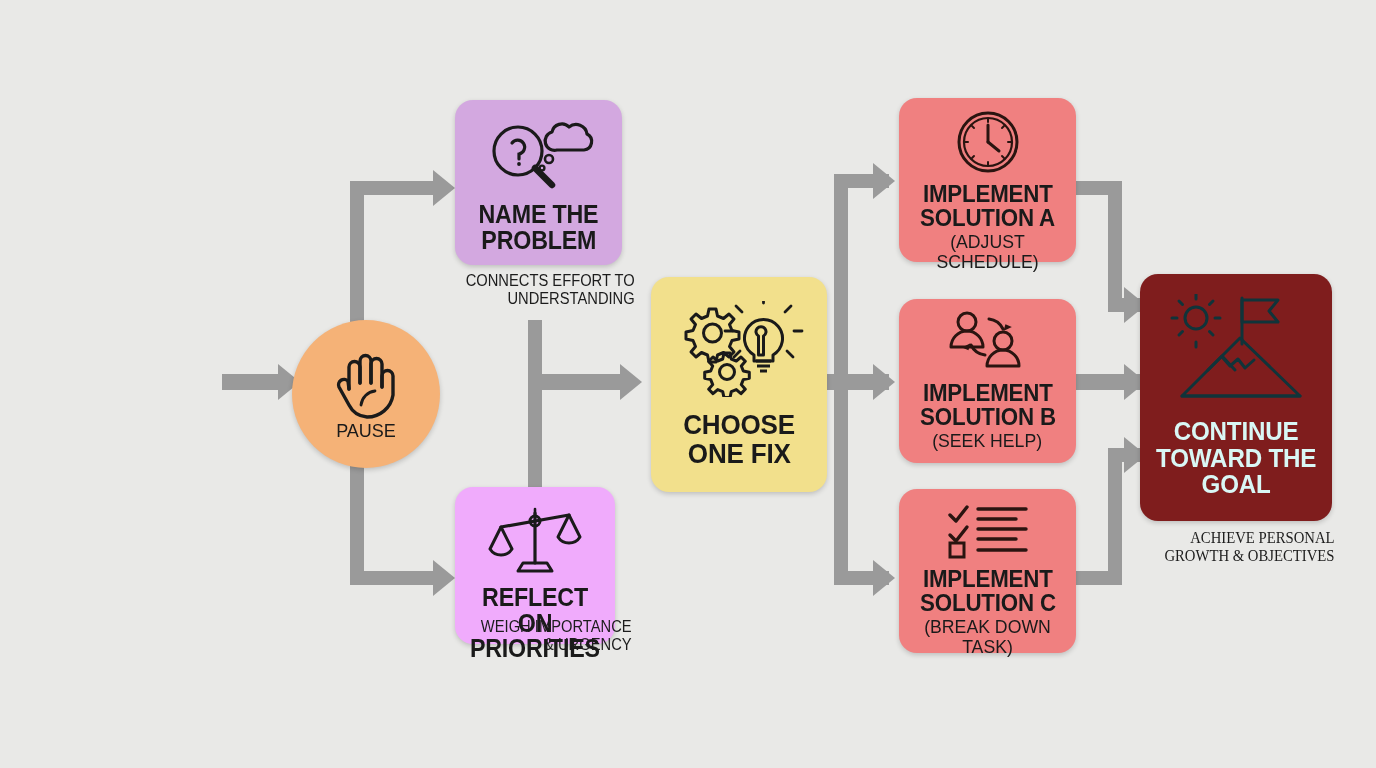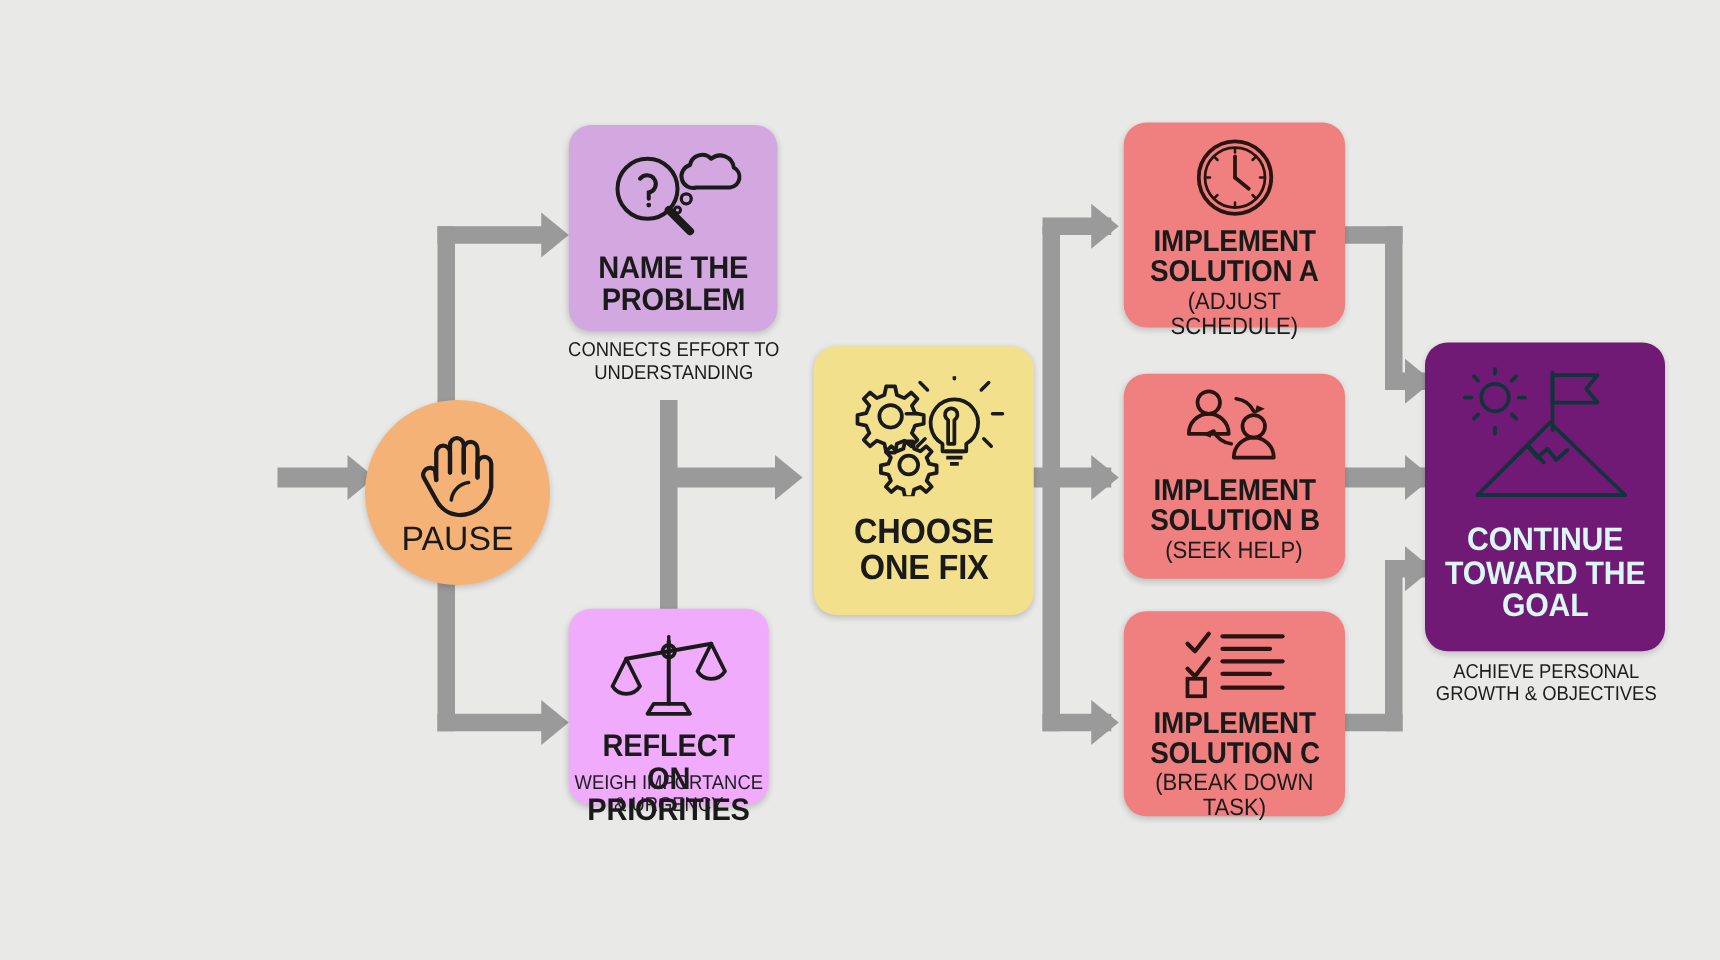--- a/index.html
+++ b/index.html
@@ -41,21 +41,21 @@
     transform: scaleX(0.93);
   }
   .node .sublabel {
     text-align: center;
     line-height: 1.05;
     font-stretch: condensed;
     transform: scaleX(0.93);
   }
   .caption {
     position: absolute;
-    text-align: center;
+    text-align: right;
     color: #1c1c1c;
     font-size: 16px;
     line-height: 1.15;
     font-weight: 500;
     font-stretch: condensed;
   }
   .caption span { display: block; transform: scaleX(0.92); }
 
   
   .circle {
@@ -131,21 +131,21 @@
   <div class="circle" style="left:292px; top:320px; width:148px; height:148px; background:#f5b277;">
     <div class="icon" style="margin-bottom:2px;">
       <svg width="70" height="72" viewBox="0 0 70 72">
         <path d="M18 42 L18 20 a5.5 5.5 0 0 1 11 0 L29 36" fill="none" stroke="#1a1a1a" stroke-width="3.4" stroke-linecap="round" stroke-linejoin="round"></path>
         <path d="M29 36 L29 14 a5.5 5.5 0 0 1 11 0 L40 36" fill="none" stroke="#1a1a1a" stroke-width="3.4" stroke-linecap="round" stroke-linejoin="round"></path>
         <path d="M40 36 L40 17 a5.5 5.5 0 0 1 11 0 L51 40" fill="none" stroke="#1a1a1a" stroke-width="3.4" stroke-linecap="round" stroke-linejoin="round"></path>
         <path d="M51 40 L51 29 a5.5 5.5 0 0 1 11 0 L62 48 a26 26 0 0 1 -26 22 a22 22 0 0 1 -18 -12 L8 40 a5.5 5.5 0 0 1 9 -6 L18 42" fill="none" stroke="#1a1a1a" stroke-width="3.4" stroke-linecap="round" stroke-linejoin="round"></path>
         <path d="M30 58 a16 16 0 0 1 14 -14" fill="none" stroke="#1a1a1a" stroke-width="2.8" stroke-linecap="round"></path>
       </svg>
     </div>
-    <div class="label" style="color:#1a1a1a; font-size:27px;">PAUSE</div>
+    <div class="label" style="color:#1a1a1a; font-size:18px;">PAUSE</div>
   </div>
 
   <div class="node" style="left:455px; top:100px; width:167px; height:165px; background:#d3a8e0;">
     <div class="icon" style="margin-top:8px;">
       <svg width="118" height="74" viewBox="0 0 118 74">
         <circle cx="38" cy="33" r="24" fill="none" stroke="#1a1a1a" stroke-width="3.2"></circle>
         <path d="M55 50 L72 67" fill="none" stroke="#1a1a1a" stroke-width="6.5" stroke-linecap="round"></path>
         <path d="M32 25 a7 7 0 1 1 7 11 v5" fill="none" stroke="#1a1a1a" stroke-width="3.2" stroke-linecap="round"></path>
         <circle cx="39" cy="46" r="1.9" fill="#1a1a1a"></circle>
         <path d="M72 14 a10 10 0 0 1 17 -5 a11 11 0 0 1 18 7 a8.5 8.5 0 0 1 -3 16 L77 32 a9 9 0 0 1 -5 -18 Z" fill="none" stroke="#1a1a1a" stroke-width="3.2" stroke-linejoin="round"></path>
@@ -263,21 +263,21 @@
         <path d="M32 26 l48 0" fill="none" stroke="#2a1410" stroke-width="3.4" stroke-linecap="round"></path>
         <path d="M32 36 l38 0" fill="none" stroke="#2a1410" stroke-width="3.4" stroke-linecap="round"></path>
         <path d="M32 47 l48 0" fill="none" stroke="#2a1410" stroke-width="3.4" stroke-linecap="round"></path>
       </svg>
     </div>
     <div class="label" style="color:#1a1a1a; font-size:24px; margin-top:8px;">IMPLEMENT</div>
     <div class="label" style="color:#1a1a1a; font-size:24px;">SOLUTION C</div>
     <div class="sublabel" style="color:#1a1a1a; font-size:19px; margin-top:1px;">(BREAK DOWN TASK)</div>
   </div>
 
-  <div class="node" style="left:1140px; top:274px; width:192px; height:247px; background:#701a75;">
+  <div class="node" style="left:1140px; top:274px; width:192px; height:247px; background:#7f1d1d;">
     <div class="icon" style="margin-top:10px;">
       <svg width="136" height="116" viewBox="0 0 136 116">
         <g fill="none" stroke="#10343a" stroke-width="3" stroke-linecap="round" stroke-linejoin="round">
           <circle cx="28" cy="24" r="11"></circle>
           <path d="M28 5 l0 -5"></path>
             <path d="M28 48 l0 5"></path>
           <path d="M9 24 l-5 0"></path>
             <path d="M47 24 l5 0"></path>
           <path d="M14.5 10.5 l-3.5 -3.5"></path>
             <path d="M41.5 37.5 l3.5 3.5"></path>
@@ -289,18 +289,18 @@
           <path d="M40 76 L54 62 L67 76"></path>
           <path d="M55 64 l7 8 l8 -7 l7 9 l9 -8"></path>
           <path d="M14 102 L132 102"></path>
         </g>
       </svg>
     </div>
     <div class="label" style="color:#d9f7f5; font-size:26px; margin-top:8px;">CONTINUE</div>
     <div class="label" style="color:#d9f7f5; font-size:26px;">TOWARD THE</div>
     <div class="label" style="color:#d9f7f5; font-size:26px;">GOAL</div>
   </div>
-  <div class="caption" style="left:1131px; top:529px; width:212px;">
+  <div class="caption" style="left:1131px; top:529px; width:212px;font-family:Liberation Serif, serif;">
     <span>ACHIEVE PERSONAL</span>
     <span>GROWTH &amp; OBJECTIVES</span>
   </div>
 
 </div>
 
 </body></html>

